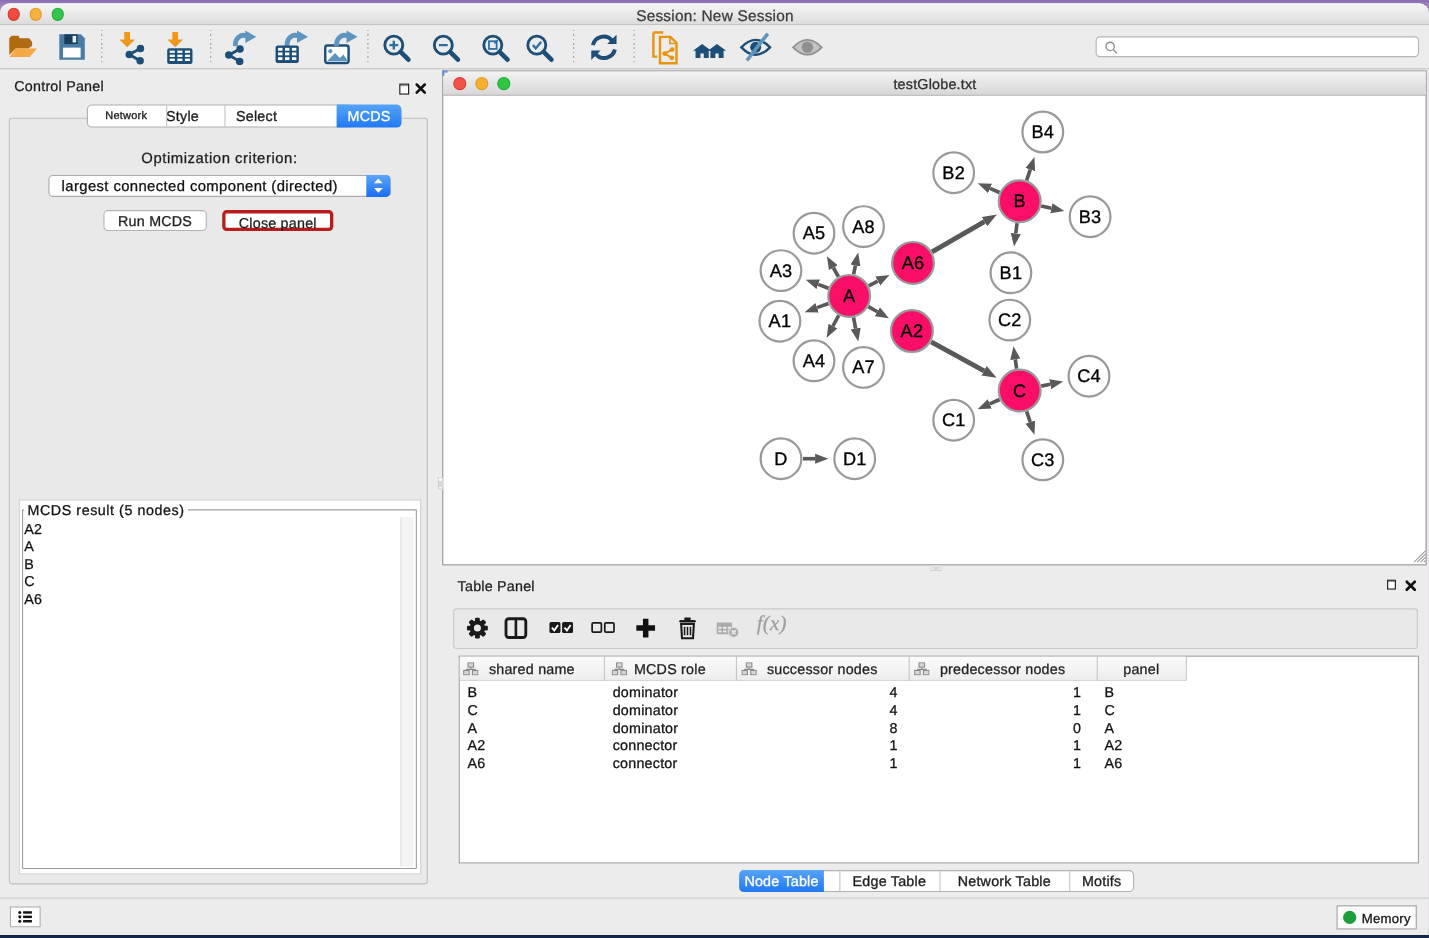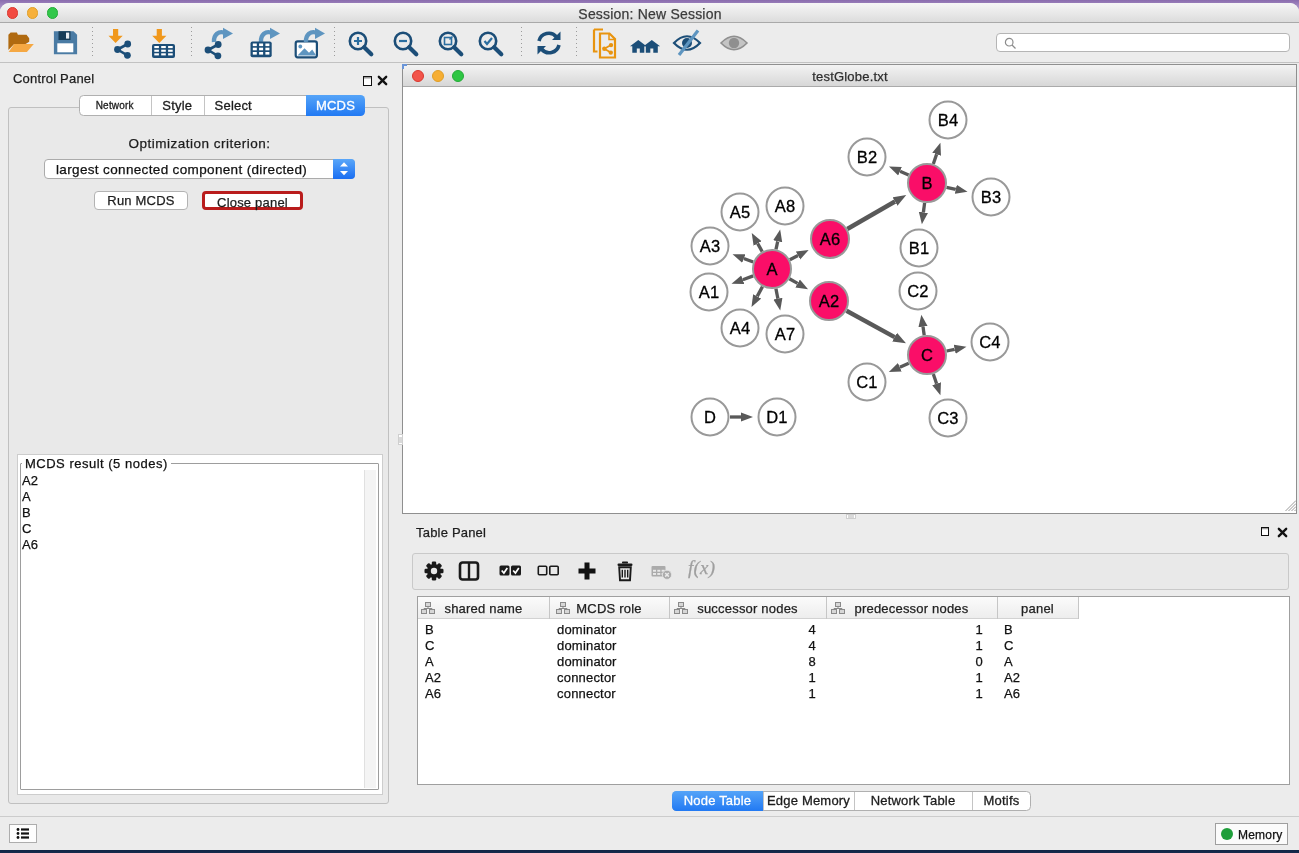--- a/index.html
+++ b/index.html
@@ -137,21 +137,21 @@
     </svg>
   </div>
 <div class="abs" style="left:13px;top:71px;font-size:13px;color:#1d1d1d">Control Panel</div>
 <div class="abs" style="left:362.5px;top:75.5px;width:9px;height:10px;border:1.8px solid #111;background:#fff;box-shadow:inset 0 1.5px 0 #999"></div>
 <svg class="abs" style="left:377px;top:75px" width="11" height="11" viewBox="0 0 12 12">
     <path d="M2,2 L10,10 M10,2 L2,10" stroke="#111" stroke-width="2.6" stroke-linecap="round"></path>
   </svg>
 <div class="abs" style="left:8px;top:107px;width:381px;height:697px;background:#e9e9e9;border:1px solid #c0c0c0;border-radius:3px"></div>
 <div class="abs" style="left:78.5px;top:95px;width:243.5px;height:21px;background:#fff;border:1px solid #b0b0b0;border-radius:4.5px"></div>
 <div class="abs" style="left:78.5px;top:95px;width:72.5px;height:21px;line-height:21px;text-align:center;font-size:10px;letter-spacing:0.2px;-webkit-text-stroke:0.3px;color:#1d1d1d;">Network</div>
-<div class="abs" style="left:151px;top:95px;width:52.5px;height:21px;line-height:21px;text-align:center;font-size:13px;letter-spacing:0.2px;-webkit-text-stroke:0.3px;color:#1d1d1d;">Style</div>
+<div class="abs" style="left:151px;top:95px;width:52.5px;height:21px;line-height:21px;text-align:left;font-size:13px;letter-spacing:0.2px;-webkit-text-stroke:0.3px;color:#1d1d1d;">Style</div>
 <div class="abs" style="left:203.5px;top:95px;width:59.5px;height:21px;line-height:21px;text-align:center;font-size:13px;letter-spacing:0.2px;-webkit-text-stroke:0.3px;color:#1d1d1d;">Select</div>
 <div class="abs" style="left:263px;top:95px;width:59px;height:21px;line-height:21px;text-align:center;font-size:13px;letter-spacing:0.2px;-webkit-text-stroke:0.3px;background:linear-gradient(#55a4f8,#2179f3);color:#fff;border-radius:0 4.5px 4.5px 0;margin-left:43px;">MCDS</div>
 <div class="abs" style="left:151px;top:96px;width:1px;height:19px;background:#c4c4c4"></div>
 <div class="abs" style="left:203.5px;top:96px;width:1px;height:19px;background:#c4c4c4"></div>
 <div class="abs" style="left:0px;top:136px;width:399px;text-align:center;font-size:13.5px;letter-spacing:0.5px;color:#1d1d1d">Optimization criterion:</div>
 <div class="abs" style="left:44px;top:159px;width:311px;height:19.5px;background:#fff;border:1px solid #ababab;border-radius:4px"></div>
 <div class="abs" style="left:56px;top:161.5px;font-size:13.5px;letter-spacing:0.35px;color:#111">largest connected component (directed)</div>
 <div class="abs" style="left:333px;top:159px;width:22px;height:19.5px;background:linear-gradient(#5aa7f9,#1a6ef2);border-radius:0 4px 4px 0"><svg width="22" height="19.5" viewBox="0 0 22 19.5">
       <path d="M11,3.2 l4,4.4 h-8 z" fill="#fff"></path>
       <path d="M11,16.3 l4,-4.4 h-8 z" fill="#fff"></path>
@@ -364,22 +364,22 @@
 <div class="abs" style="left:557px;top:670px;font-size:13px;color:#111">connector</div>
 <div class="abs" style="left:700px;top:670px;width:116px;text-align:right;font-size:13px;color:#111">1</div>
 <div class="abs" style="left:860px;top:670px;width:123px;text-align:right;font-size:13px;color:#111">1</div>
 <div class="abs" style="left:1004px;top:670px;font-size:13px;color:#111">A2</div>
 <div class="abs" style="left:425px;top:686px;font-size:13px;color:#111">A6</div>
 <div class="abs" style="left:557px;top:686px;font-size:13px;color:#111">connector</div>
 <div class="abs" style="left:700px;top:686px;width:116px;text-align:right;font-size:13px;color:#111">1</div>
 <div class="abs" style="left:860px;top:686px;width:123px;text-align:right;font-size:13px;color:#111">1</div>
 <div class="abs" style="left:1004px;top:686px;font-size:13px;color:#111">A6</div>
 <div class="abs" style="left:672px;top:791px;width:359px;height:19.5px;background:#fff;border:1px solid #b0b0b0;border-radius:4.5px"></div>
-<div class="abs" style="left:672px;top:791px;width:91px;height:19.5px;line-height:19.5px;text-align:center;font-size:13px;letter-spacing:0.2px;-webkit-text-stroke:0.3px;background:linear-gradient(#55a4f8,#2179f3);color:#fff;border-radius:4.5px 0 0 4.5px;">Node Table</div>
-<div class="abs" style="left:763px;top:791px;width:91px;height:19.5px;line-height:19.5px;text-align:center;font-size:13px;letter-spacing:0.2px;-webkit-text-stroke:0.3px;color:#1d1d1d;">Edge Memory</div>
+<div class="abs" style="left:672px;top:791px;width:77px;height:19.5px;line-height:19.5px;text-align:center;font-size:13px;letter-spacing:0.2px;-webkit-text-stroke:0.3px;background:linear-gradient(#55a4f8,#2179f3);color:#fff;border-radius:4.5px 0 0 4.5px;">Node Table</div>
+<div class="abs" style="left:763px;top:791px;width:91px;height:19.5px;line-height:19.5px;text-align:center;font-size:13px;letter-spacing:0.2px;-webkit-text-stroke:0.3px;color:#1d1d1d;">Edge Table</div>
 <div class="abs" style="left:854px;top:791px;width:118px;height:19.5px;line-height:19.5px;text-align:center;font-size:13px;letter-spacing:0.2px;-webkit-text-stroke:0.3px;color:#1d1d1d;">Network Table</div>
 <div class="abs" style="left:972px;top:791px;width:59px;height:19.5px;line-height:19.5px;text-align:center;font-size:13px;letter-spacing:0.2px;-webkit-text-stroke:0.3px;color:#1d1d1d;">Motifs</div>
 <div class="abs" style="left:763px;top:792px;width:1px;height:17.5px;background:#c4c4c4"></div>
 <div class="abs" style="left:854px;top:792px;width:1px;height:17.5px;background:#c4c4c4"></div>
 <div class="abs" style="left:972px;top:792px;width:1px;height:17.5px;background:#c4c4c4"></div>
 <div class="abs" style="left:0;top:816px;width:1299px;height:1px;background:#cccccc"></div>
 <div class="abs" style="left:9px;top:824px;width:28px;height:19px;background:#fdfdfd;border:1px solid #adadad"><svg width="26" height="17" viewBox="0 0 26 17">
       <circle cx="8" cy="4.5" r="1.4" fill="#111"></circle>
       <circle cx="8" cy="8.5" r="1.4" fill="#111"></circle>
       <circle cx="8" cy="12.5" r="1.4" fill="#111"></circle>

